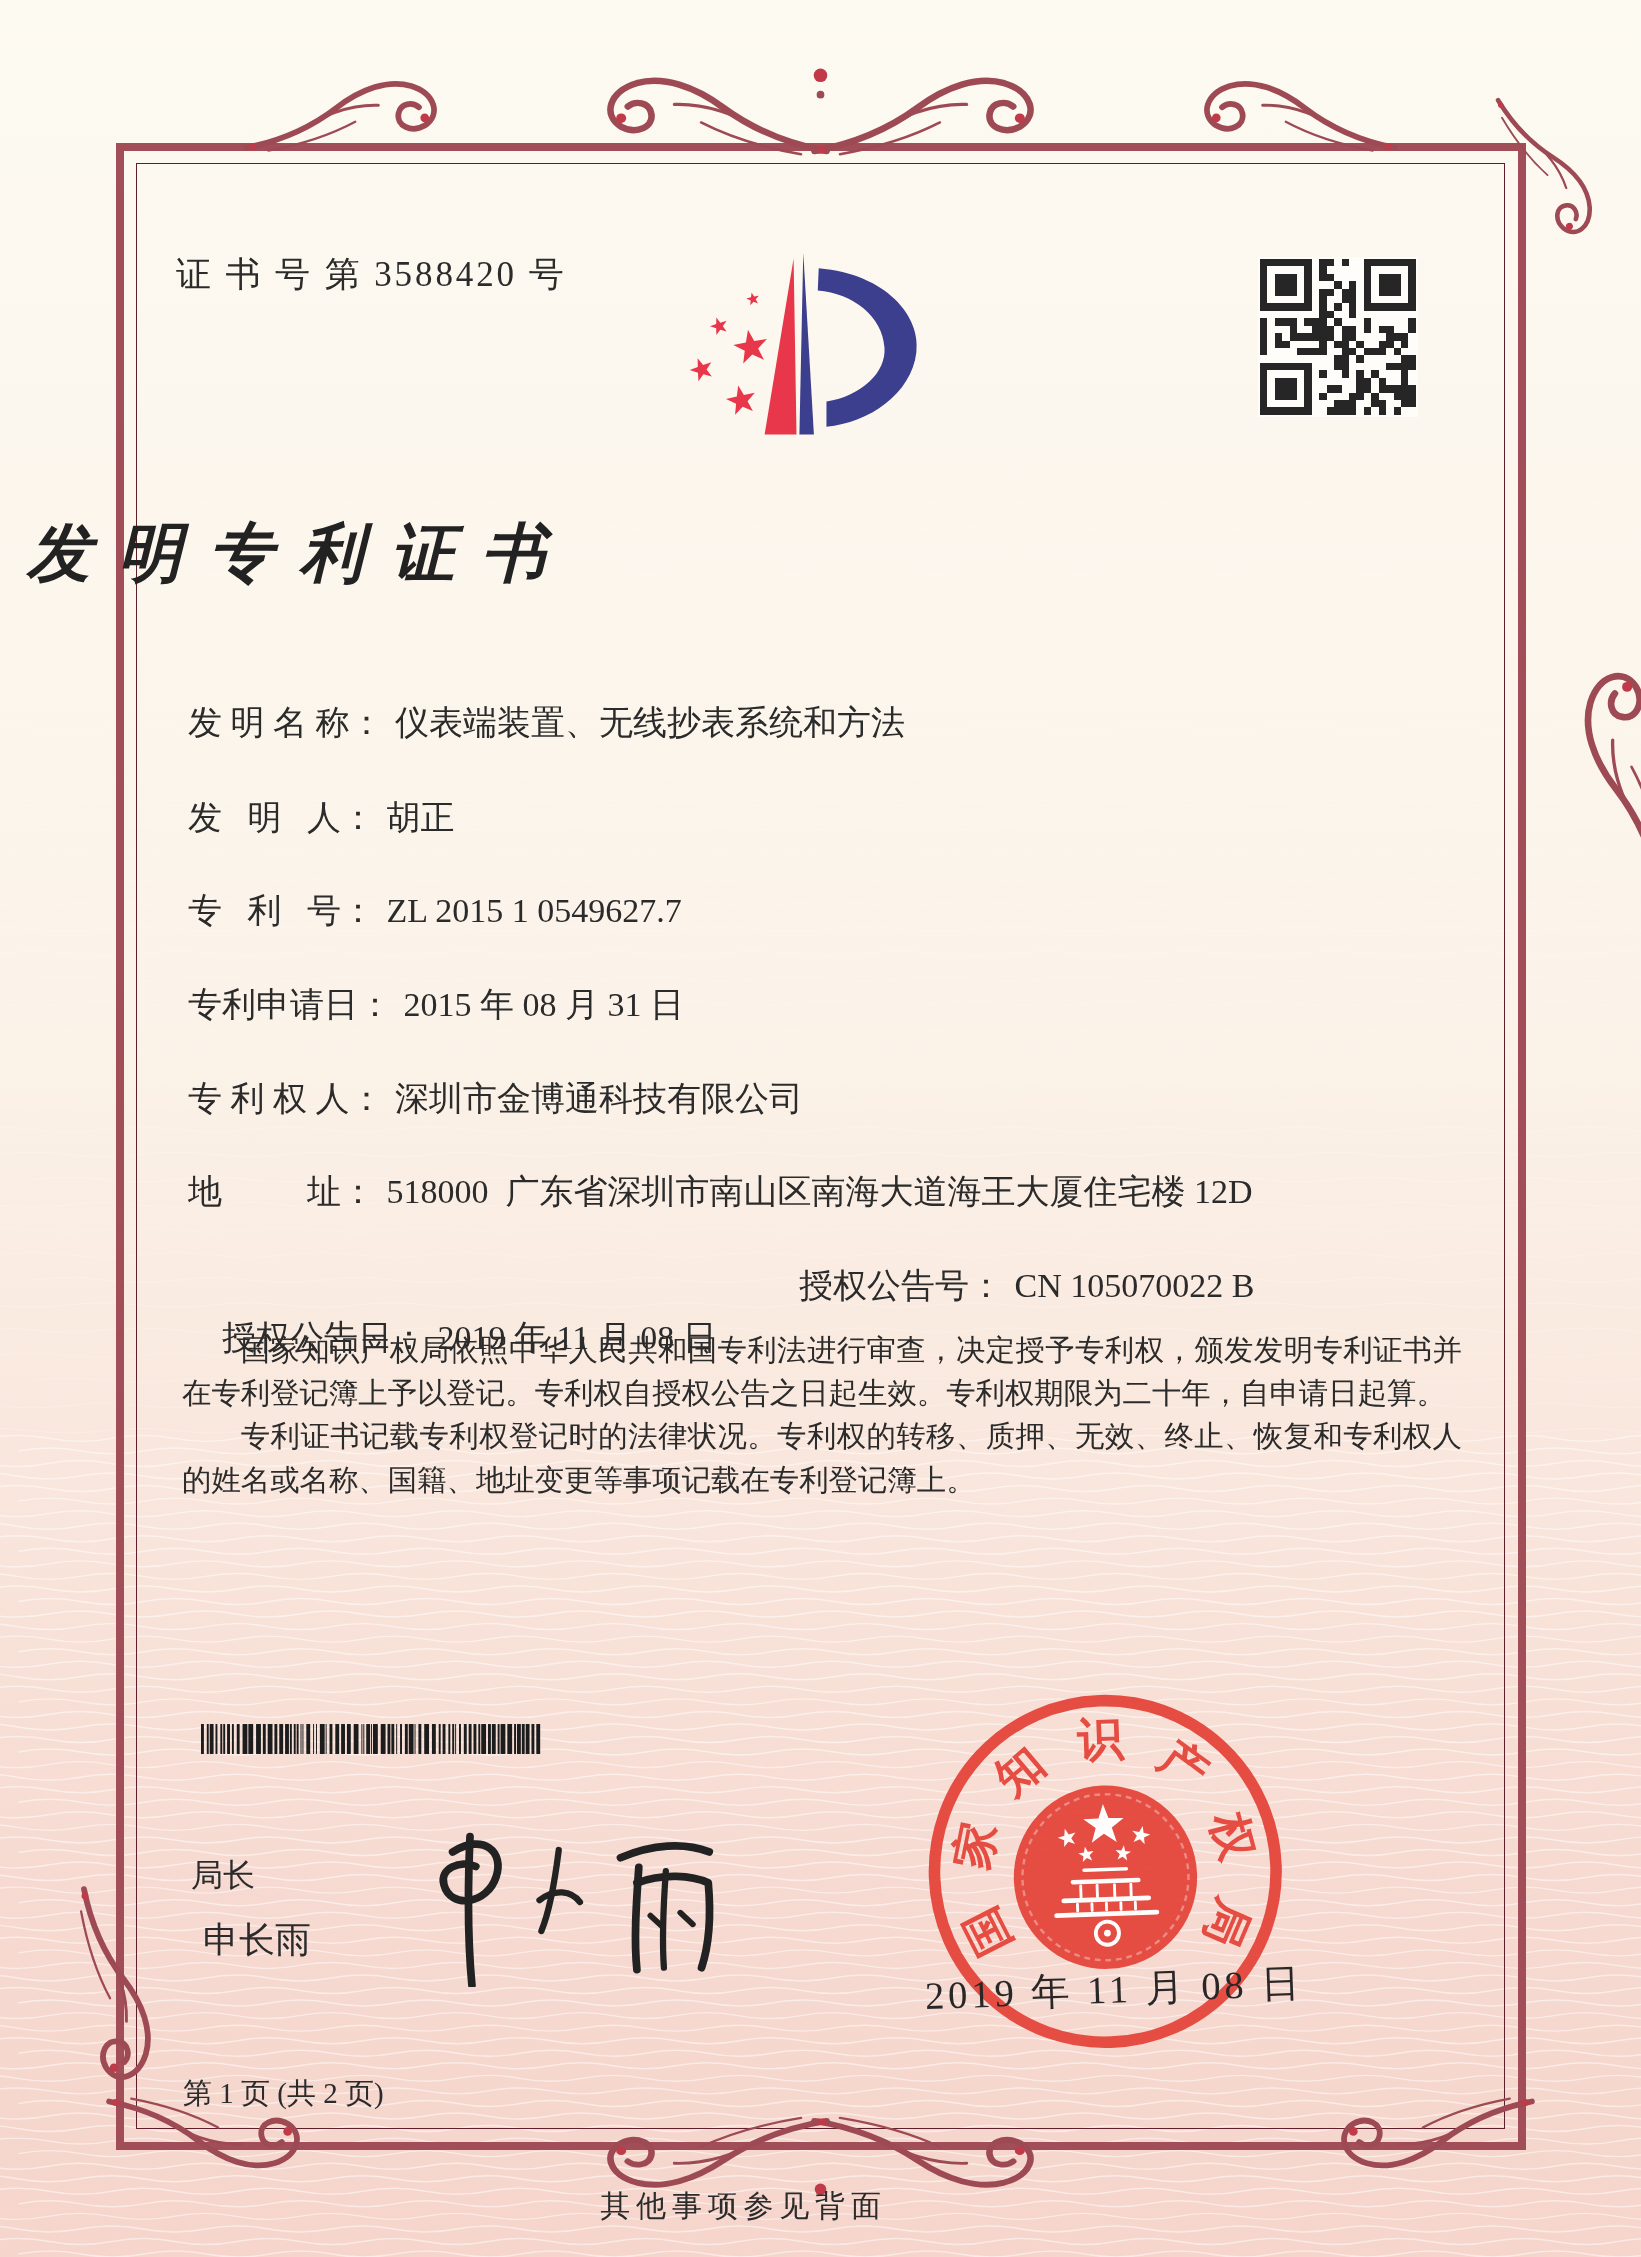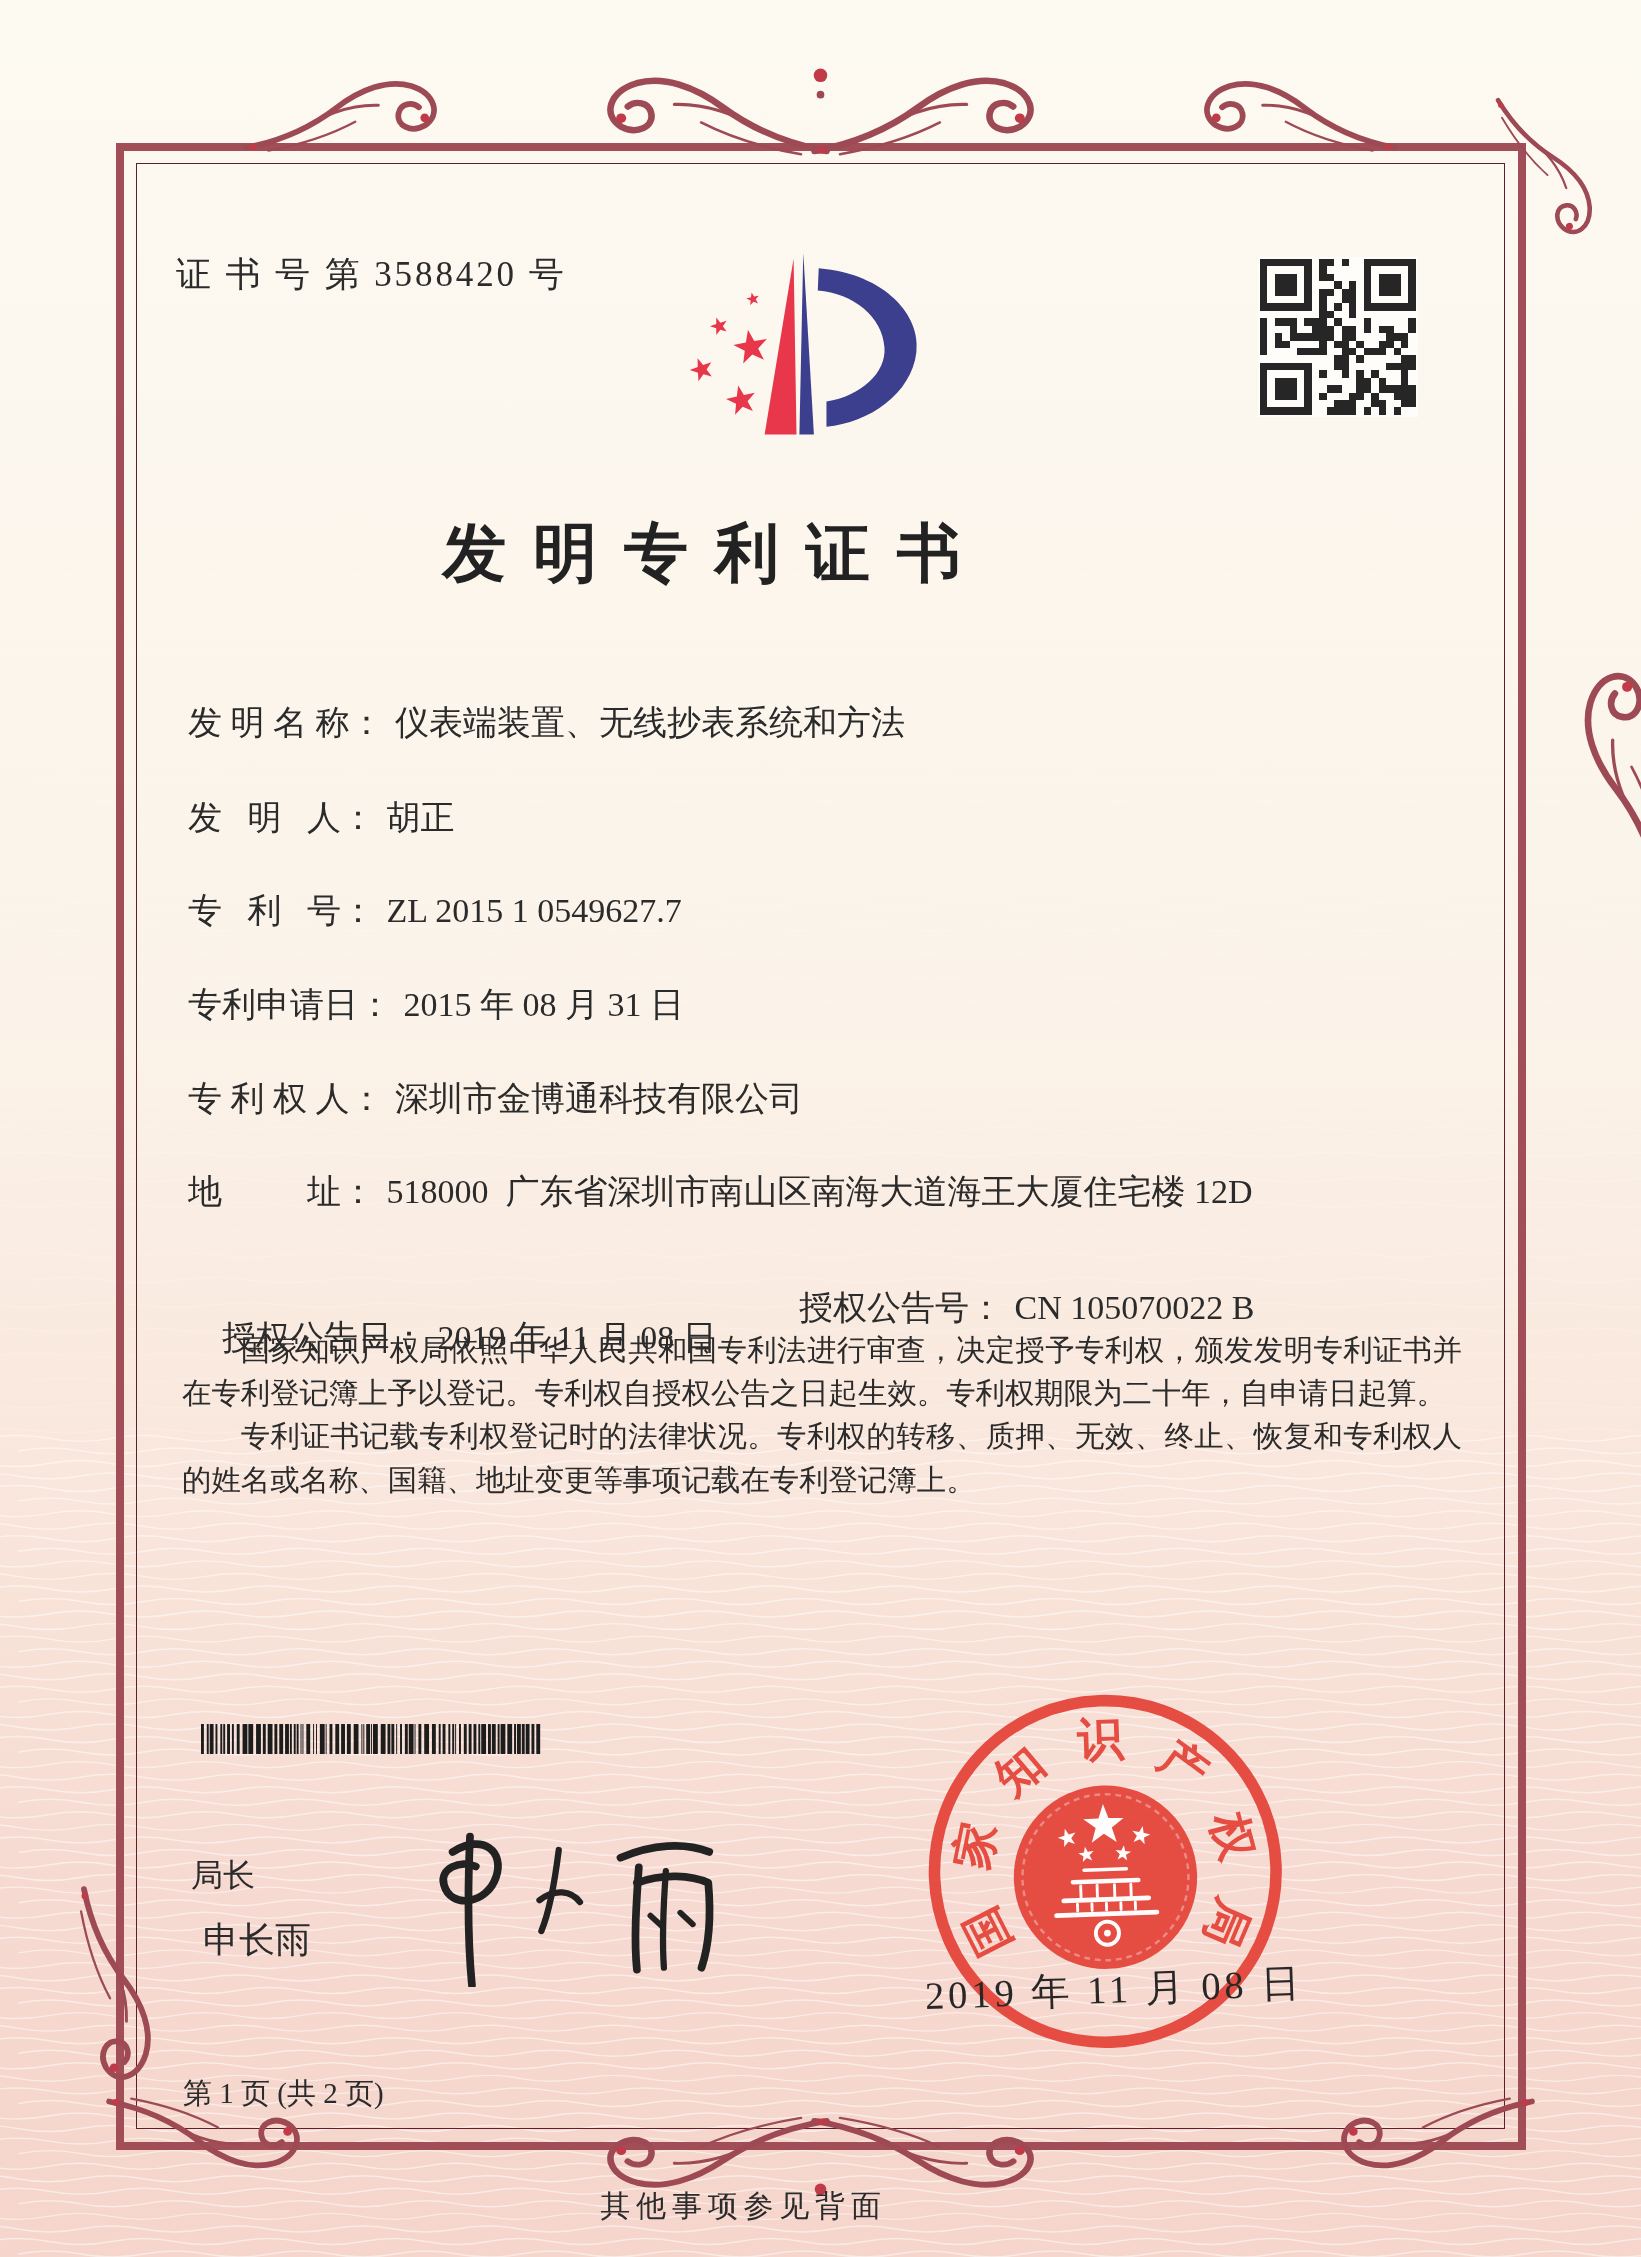--- a/index.html
+++ b/index.html
@@ -22,26 +22,26 @@
   #frame-outer{position:absolute;left:116px;top:143px;width:1394px;height:1991px;border:8.7px solid var(--border-outer);z-index:1;}
   #frame-inner{position:absolute;left:136px;top:163px;width:1367px;height:1964px;border:1.9px solid var(--border-inner);z-index:1;}
   #ornaments{position:absolute;left:0;top:0;z-index:2;pointer-events:none;}
 
   .content{z-index:3;}
 
   #cert-number{left:176px;top:251px;font-size:35px;letter-spacing:2.9px;white-space:pre;}
   #logo-svg{left:637px;top:241px;z-index:3;}
   #qr-svg{left:1258px;top:257px;z-index:3;background:#fffdfa;padding:1.9px;}
 
-  #cert-title{left:0;top:510px;width:1403px;text-align:center;font-size:64px;font-weight:bold;letter-spacing:0.42em;text-indent:0.42em;color:#222;}
+  #cert-title{left:0;top:510px;width:1403px;text-align:left;font-size:64px;font-weight:bold;letter-spacing:0.42em;text-indent:0.42em;color:#222;font-style:italic;}
 
   .row{position:absolute;left:188px;font-size:34px;line-height:52px;white-space:pre;z-index:3;}
   .row .label{white-space:pre;}
   .row .value{white-space:pre;margin-left:11.6px;}
-  #row-grant .pair2{position:absolute;left:611px;top:0;white-space:pre;margin-top:22px;}
+  #row-grant .pair2{position:absolute;left:611px;top:0;white-space:pre;}
 
   #paragraphs{left:182px;top:1329px;width:1280px;font-size:29.4px;line-height:1.47;text-align:justify;z-index:3;}
   #paragraphs p{margin:0;text-indent:2em;}
 
   #barcode-svg{left:201px;top:1724px;z-index:3;}
 
   #director-title{left:191px;top:1854px;font-size:32px;z-index:3;}
   #director-name{left:191px;top:1916px;font-size:36px;z-index:3;margin-left:12px;}
   #signature-svg{left:406px;top:1823px;z-index:3;}
 

